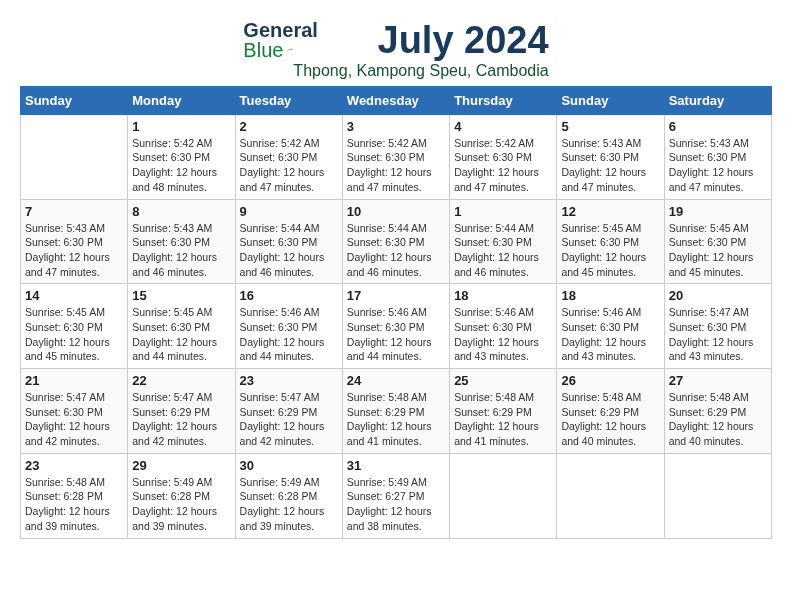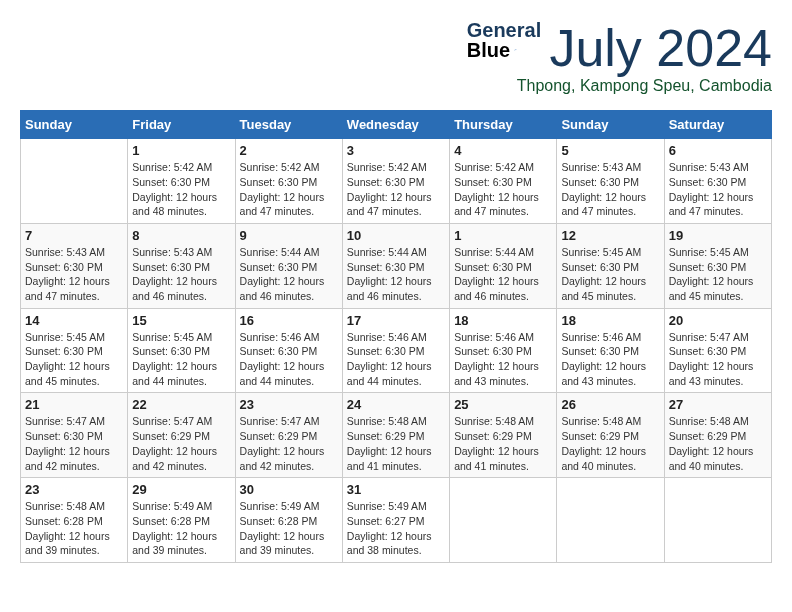--- a/index.html
+++ b/index.html
@@ -5,35 +5,35 @@
     * { box-sizing: border-box; margin: 0; padding: 0; }
     body {
       font-family: Arial, sans-serif;
       background: #fff;
       width: 792px;
       min-height: 612px;
       padding: 20px;
     }
     .header {
       display: flex;
-      justify-content: flex-end;
+      justify-content: center;
       align-items: flex-start;
-      margin-bottom: 15px;
+      margin-bottom: 6px;
     }
     .logo {
       display: flex;
       flex-direction: column;
       align-items: flex-start;
     }
     .title-block {
       text-align: right;
     }
     .month-year {
-      font-size: 52px;
-      font-weight: normal;
+      font-size: 38px;
+      font-weight: bold;
       color: #1a3a5c;
       line-height: 1.1;
     }
     .location {
       font-size: 16px;
       color: #14532d;
       font-weight: normal;
     }
     table {
       width: 100%;
@@ -79,40 +79,40 @@
   </style>
 </head>
 <body>
 
 <div class="header">
   <div class="logo">
     <div style="display:flex; align-items:center; gap:4px;">
       <div style="position:relative; width:50px; height:42px;">
         <div style="font-size:20px; font-weight:bold; color:#1a3a5c; line-height:1;">General</div>
         <div style="display:flex; align-items:center; gap:2px;">
-          <div style="font-size:20px; font-weight:bold; color:#000000; line-height:1;">Blue</div>
+          <div style="font-size:20px; font-weight:normal; color:#15803d; line-height:1;">Blue</div>
           <svg width="28" height="18" viewBox="0 0 28 18" style="margin-left:2px;">
             <path d="M2,14 Q8,2 16,6 Q22,10 26,4" stroke="#2a6db5" stroke-width="2.5" fill="none" stroke-linecap="round"></path>
             <path d="M16,6 Q20,4 24,2 Q22,6 20,8" fill="#2a6db5"></path>
           </svg>
         </div>
       </div>
     </div>
   </div>
   <div class="title-block">
     <div class="month-year">July 2024</div>
     <div class="location">Thpong, Kampong Speu, Cambodia</div>
   </div>
 </div>
 
 <table>
   <thead>
     <tr>
     <th>Sunday</th>
-        <th>Friday</th>
+        <th>Monday</th>
         <th>Tuesday</th>
         <th>Wednesday</th>
         <th>Thursday</th>
         <th>Sunday</th>
         <th>Saturday</th>
       </tr>
   </thead>
   <tbody id="calendar-body">
   <tr>
         <td class="empty-cell"></td>

